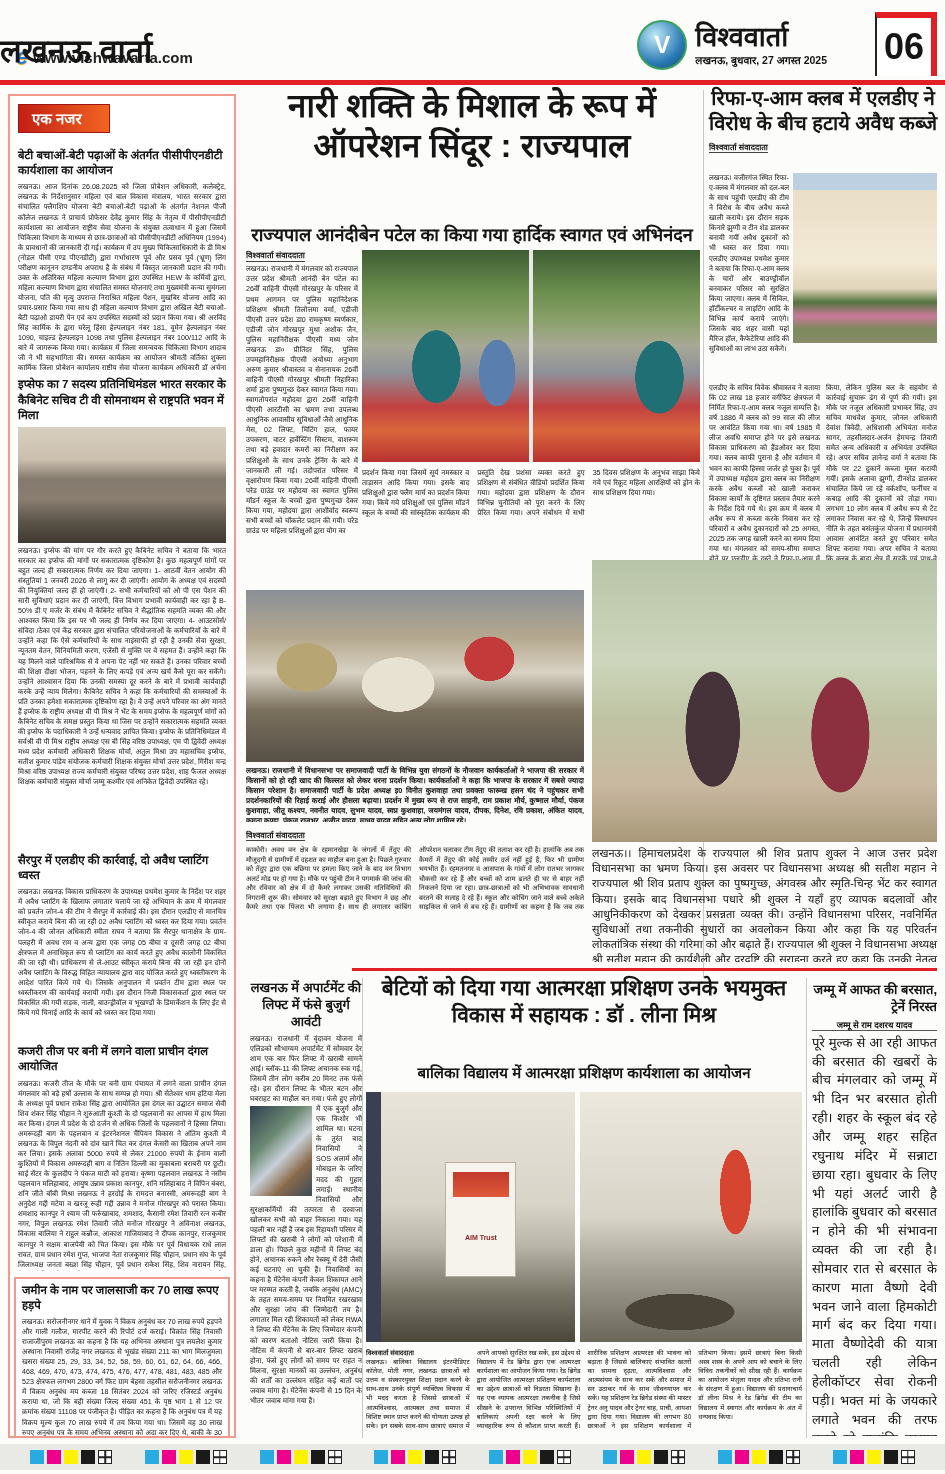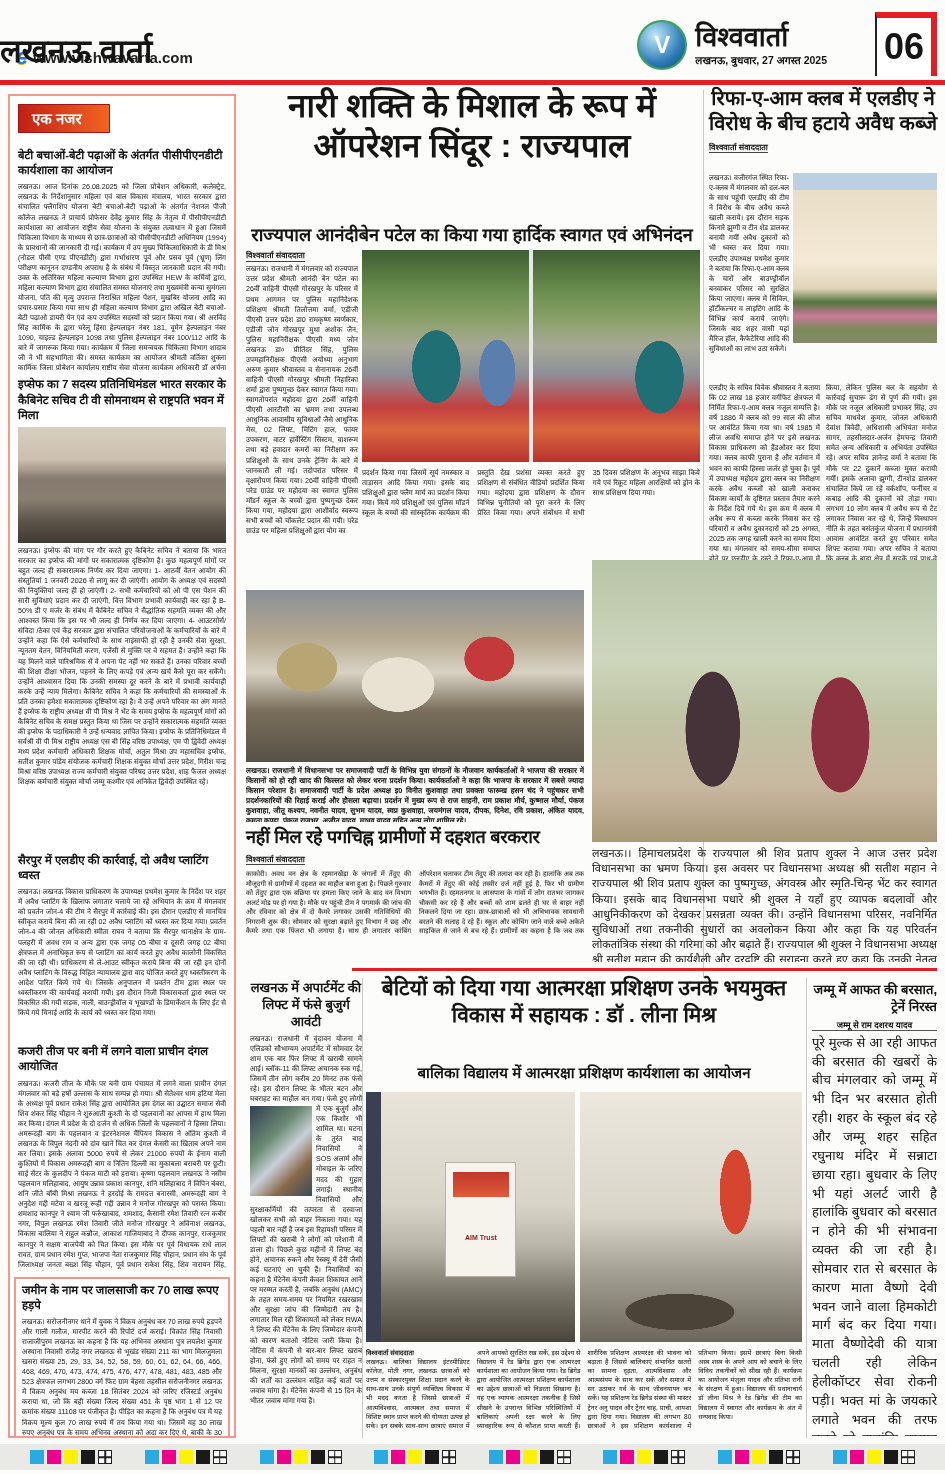--- a/index.html
+++ b/index.html
@@ -181,21 +181,20 @@
   </div>
   <div class="refa-cols">एलडीए के सचिव विवेक श्रीवास्तव ने बताया कि 02 लाख 18 हजार वर्गफिट क्षेत्रफल में निर्मित रिफा-ए-आम क्लब नजूल सम्पत्ति है। वर्ष 1886 में क्लब को 99 साल की लीज पर आवंटित किया गया था। वर्ष 1985 में लीज अवधि समाप्त होने पर इसे लखनऊ विकास प्राधिकरण को हैंडओवर कर दिया गया। क्लब काफी पुराना है और वर्तमान में भवन का काफी हिस्सा जर्जर हो चुका है। पूर्व में उपाध्यक्ष महोदय द्वारा क्लब का निरीक्षण करके अवैध कब्जों को खाली कराकर विकास कार्यों के दृष्टिगत प्रस्ताव तैयार करने के निर्देश दिये गये थे। इस क्रम में क्लब में अवैध रूप से कब्जा करके निवास कर रहे परिवारों व अवैध दुकानदारों को 25 अगस्त, 2025 तक जगह खाली करने का समय दिया गया था। मंगलवार को समय-सीमा समाप्त होने पर एलडीए के दस्ते ने रिफा-ए-आम में अभियान चलाया। अपर सचिव ज्ञानेन्द्र वर्मा के नेतृत्व में मौके पर पहुंची नजूल, अर्जन व अभियंत्रण अनुभाग की संयुक्त टीम ने अवैध कब्जे/अतिक्रमण हटाने की कार्रवाई की। इस बीच कुछ अवैध अध्यासियों एवं दुकानदारों ने विरोध करते हुए कार्रवाई रोकने का प्रयास किया, लेकिन पुलिस बल के सहयोग से कार्रवाई सुचारू ढंग से पूर्ण की गयी। इस मौके पर नजूल अधिकारी प्रभाकर सिंह, उप सचिव माधवेश कुमार, जोनल अधिकारी देवांश त्रिवेदी, अधिशासी अभियंता मनोज सागर, तहसीलदार-अर्जन हेमचन्द्र तिवारी समेत अन्य अधिकारी व अभियंता उपस्थित रहे। अपर सचिव ज्ञानेन्द्र वर्मा ने बताया कि मौके पर 22 दुकानें कब्जा मुक्त करायी गयीं। इसके अलावा झुग्गी, टीनशेड डालकर संचालित किये जा रहे वर्कशॉप, फर्नीचर व कबाड़ आदि की दुकानों को तोड़ा गया। लगभग 10 लोग क्लब में अवैध रूप से टेंट लगाकर निवास कर रहे थे, जिन्हें विस्थापन नीति के तहत बसंतकुंज योजना में प्रधानमंत्री आवास आवंटित करते हुए परिवार समेत शिफ्ट कराया गया। अपर सचिव ने बताया कि क्लब के बाह्य क्षेत्र में सड़कें एवं पाथ-वे का निर्माण, हॉर्टीकल्चर व लाइटिंग आदि के कार्य कराये जाएंगे। इससे शहर वासियों को यहां मैरिज लॉन, कैफेटेरिया व स्पोर्ट्स आदि की बेहतर सुविधाएं मिलेंगी। फिलहाल परिसर को सुरक्षित करने के लिए बाउन्ड्रीवॉल का निर्माण शुरू करा दिया गया है।</div>
 </div>
 
 <div class="abs protest-photo"></div>
 <div class="abs protest-cap">लखनऊ। राजधानी में विधानसभा पर समाजवादी पार्टी के विभिन्न युवा संगठनों के नौजवान कार्यकर्ताओं ने भाजपा की सरकार में किसानों को हो रही खाद की किल्लत को लेकर धरना प्रदर्शन किया। कार्यकर्ताओं ने कहा कि भाजपा के सरकार में सबसे ज्यादा किसान परेशान है। समाजवादी पार्टी के प्रदेश अध्यक्ष इ0 विनीत कुशवाहा तथा प्रवक्ता फारूख हसन चंद ने पहुंचकर सभी प्रदर्शनकारियों की रिहाई कराई और हौसला बढ़ाया। प्रदर्शन में मुख्य रूप से राज साहनी, राम प्रकाश मौर्य, कुष्माल मौर्या, पंकज कुशवाहा, जीतू कश्यप, नवनीत यादव, सुभम यादव, स्वप्न कुशवाहा, जयमंगल यादव, दीपक, दिनेश, रवि प्रकाश, अंकित यादव, कमता कुण्डा, पंकज राजभर, अजीत यादव, माधव यादव सहित अन्य लोग शामिल रहे।</div>
 <div class="abs vidhan-photo"></div>
 <div class="abs vidhan-cap">लखनऊ।। हिमाचलप्रदेश के राज्यपाल श्री शिव प्रताप शुक्ल ने आज उत्तर प्रदेश विधानसभा का भ्रमण किया। इस अवसर पर विधानसभा अध्यक्ष श्री सतीश महान ने राज्यपाल श्री शिव प्रताप शुक्ल का पुष्पगुच्छ, अंगवस्त्र और स्मृति-चिन्ह भेंट कर स्वागत किया। इसके बाद विधानसभा पधारे श्री शुक्ल ने यहाँ हुए व्यापक बदलावों और आधुनिकीकरण को देखकर प्रसन्नता व्यक्त की। उन्होंने विधानसभा परिसर, नवनिर्मित सुविधाओं तथा तकनीकी सुधारों का अवलोकन किया और कहा कि यह परिवर्तन लोकतांत्रिक संस्था की गरिमा को और बढ़ाते हैं। राज्यपाल श्री शुक्ल ने विधानसभा अध्यक्ष श्री सतीश महान की कार्यशैली और दूरदृष्टि की सराहना करते हुए कहा कि उनकी नेतृत्व क्षमता और सकारात्मक सोच से विधानसभा में पारदर्शिता, आधुनिकता और संस्कृति परंपराओं के संरक्षण का वातावरण बना है। उन्होंने इसे जनप्रतिनिधियों और जनता के बीच लोकतंत्र को सुदृढ़ करने वाला कदम बताया। इस अवसर पर विधानसभा अध्यक्ष श्री सतीश महान ने कहा कि विधानसभा लोकतंत्र का मंदिर है, जहाँ समाज और राज्य के भविष्य को और अधिक सशक्त, पारदर्शी और तकनीकी रूप से समृद्ध बनाने का प्रयास होता है। इस अवसर पर प्रमुख सचिव श्री प्रदीप कुमार दुबे के अलावा अन्य अधिकारी व कर्मचारी उपस्थित रहे।</div>
 
 <div class="abs leo">
-  <div class="leo-hl">नहीं मिल रहे पगचिह्न ग्रामीणों में दहशत बरकरार</div>
   <span class="col-byline">विश्ववार्ता संवाददाता</span>
   <div class="leo-body">काकोरी। अवध वन क्षेत्र के रहमानखेड़ा के जंगलों में तेंदुए की मौजूदगी से ग्रामीणों में दहशत का माहौल बना हुआ है। पिछले गुरुवार को तेंदुए द्वारा एक बछिया पर हमला किए जाने के बाद वन विभाग अलर्ट मोड पर हो गया है। मौके पर पहुंची टीम ने पगमार्क की जांच की और रविवार को क्षेत्र में दो कैमरे लगाकर उसकी गतिविधियों की निगरानी शुरू की। सोमवार को सुरक्षा बढ़ाते हुए विभाग ने छह और कैमरे तथा एक पिंजरा भी लगाया है। साथ ही लगातार कांबिंग ऑपरेशन चलाकर टीम तेंदुए की तलाश कर रही है। हालांकि अब तक कैमरों में तेंदुए की कोई तस्वीर दर्ज नहीं हुई है, फिर भी ग्रामीण भयभीत हैं। रहमतनगर व आसपास के गांवों में लोग रातभर जागकर चौकसी कर रहे हैं और बच्चों को शाम ढलते ही घर से बाहर नहीं निकलने दिया जा रहा। छात्र-छात्राओं को भी अभिभावक सावधानी बरतने की सलाह दे रहे हैं। स्कूल और कोचिंग जाने वाले बच्चे अकेले साइकिल से जाने से बच रहे हैं। ग्रामीणों का कहना है कि जब तक तेंदुए को पकड़ा नहीं जाता, तब तक चैन से रहना सोना खाना मुश्किल है। वन विभाग का दावा है कि जल्द ही तेंदुए को पकड़कर क्षेत्रवासियों को भयमुक्त वातावरण मुहैया कराया जाएगा। फिलहाल पूरे इलाके में सतर्कता बढ़ा दी गई है।</div>
 </div>
 <div class="abs red-rule2"></div>
 
 <div class="abs v-div vd2"></div>
 <div class="abs lift">
   <div class="lift-hl">लखनऊ में अपार्टमेंट की लिफ्ट में फंसे बुजुर्ग आवंटी</div>
   <div class="lift-b">
     <span>लखनऊ। राजधानी में वृंदावन योजना में एलिडको सौभाग्यम अपार्टमेंट में सोमवार देर शाम एक बार फिर लिफ्ट में खराबी सामने आई। ब्लॉक-11 की लिफ्ट अचानक रुक गई, जिसमें तीन लोग करीब 20 मिनट तक फंसे रहे। इस दौरान लिफ्ट के भीतर बटन और घबराहट का माहौल बन गया। फंसे हुए</span>

